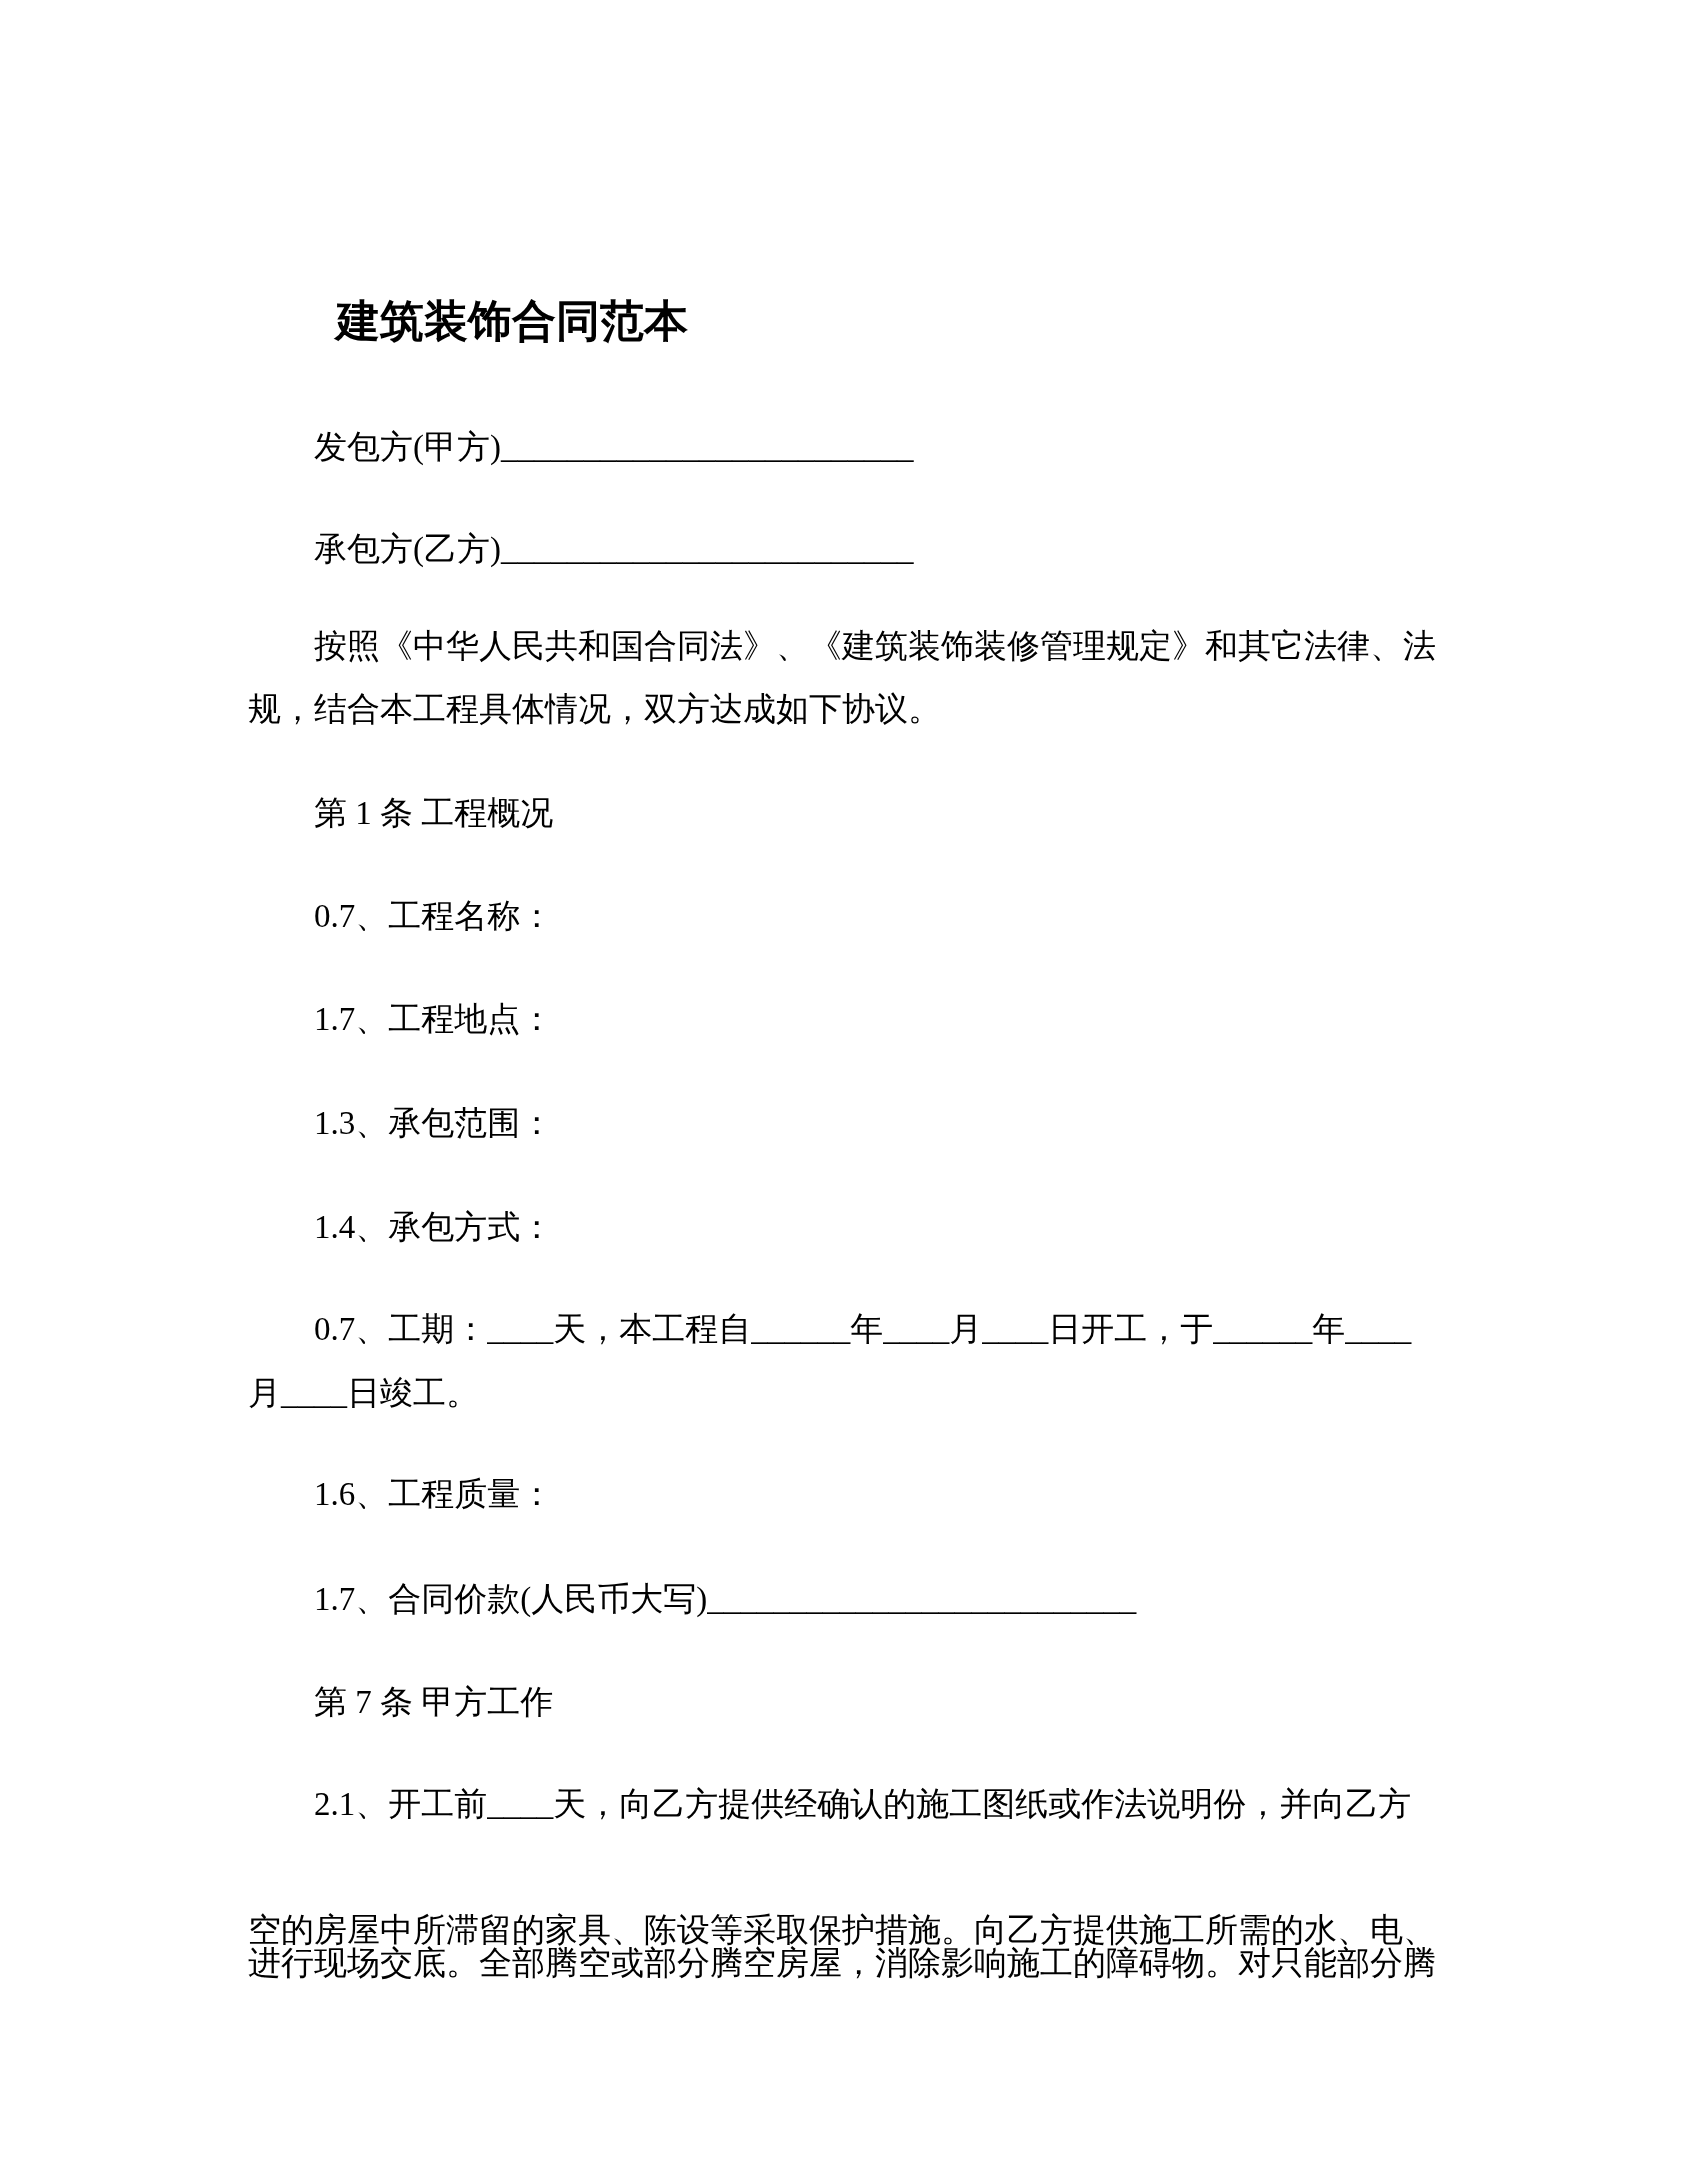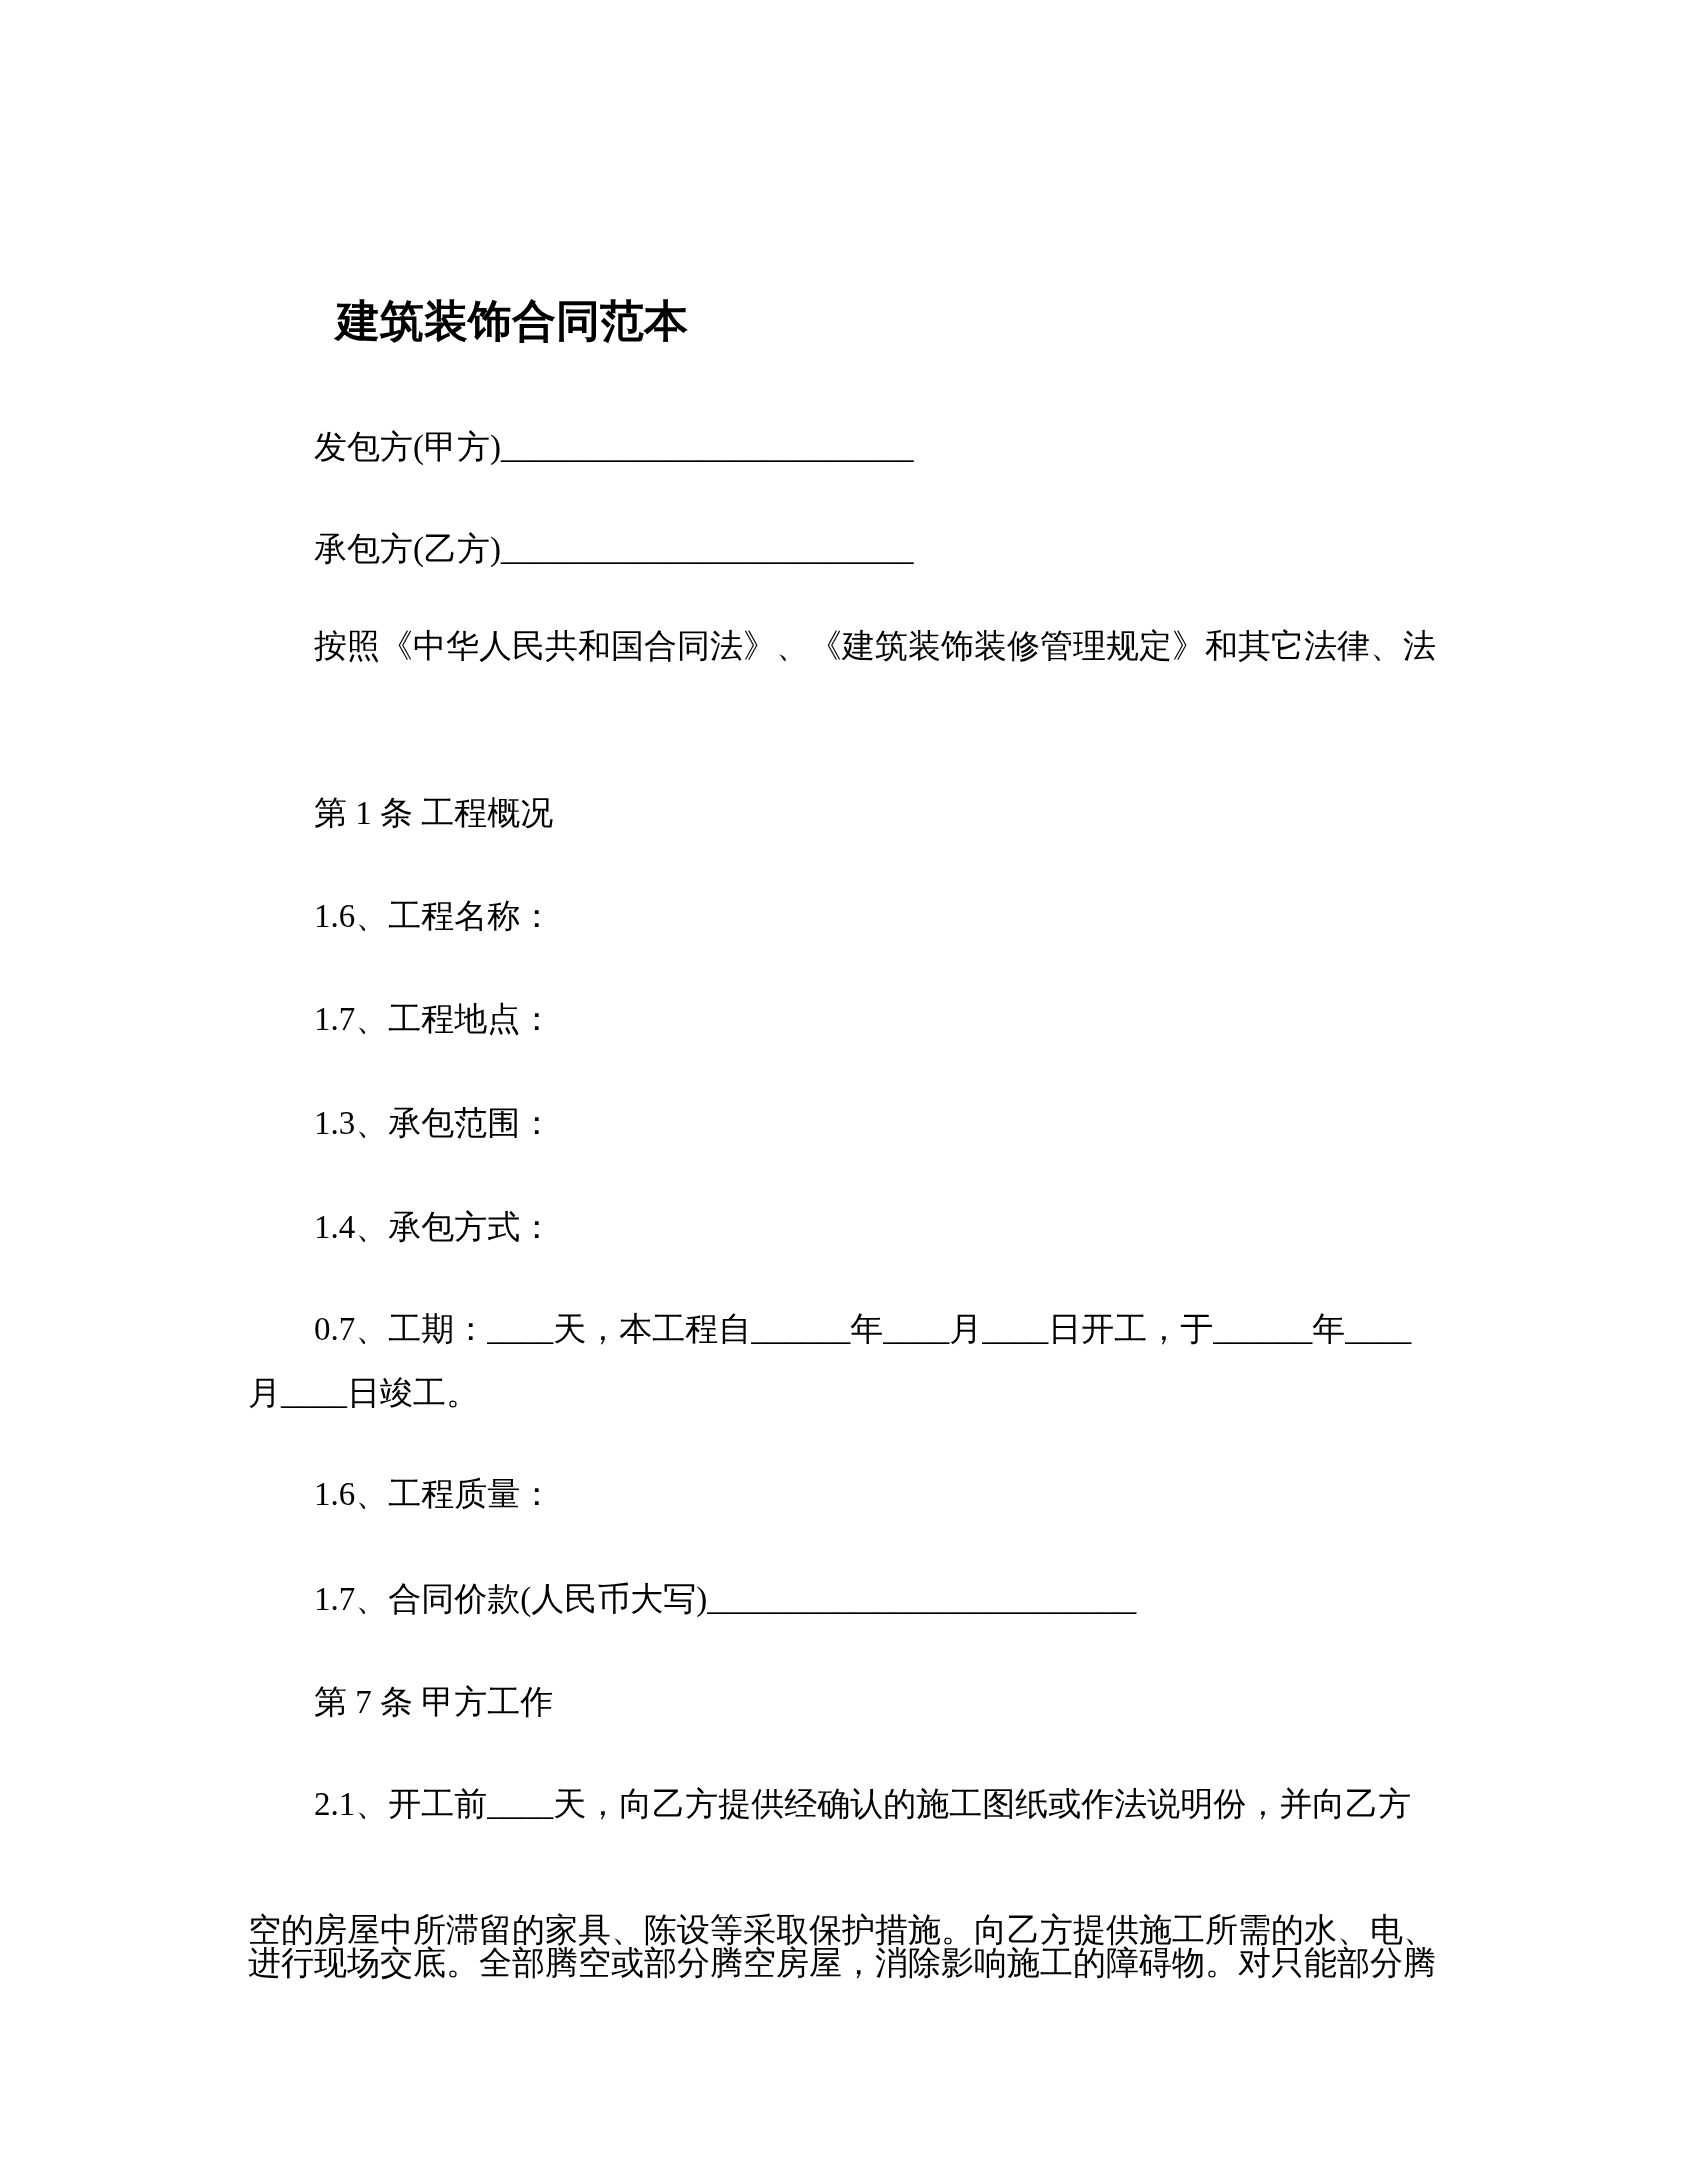--- a/index.html
+++ b/index.html
@@ -47,24 +47,25 @@
 
 <div class="page">
 
   <div class="doc-title">建筑装饰合同范本</div>
 
   <div class="line indent" style="top:424px">发包方(甲方)_________________________</div>
 
   <div class="line indent" style="top:526px">承包方(乙方)_________________________</div>
 
   <div class="line indent" style="top:623px">按照《中华人民共和国合同法》、《建筑装饰装修管理规定》和其它法律、法</div>
+  <div class="line" style="top:686px">规，结合本工程具体情况，双方达成如下协议。</div>
 
   <div class="line indent" style="top:790px">第 1 条 工程概况</div>
 
-  <div class="line indent" style="top:893px">1.6、工程名称：</div>
+  <div class="line indent" style="top:893px">0.7、工程名称：</div>
 
   <div class="line indent" style="top:996px">1.7、工程地点：</div>
 
   <div class="line indent" style="top:1100px">1.3、承包范围：</div>
 
   <div class="line indent" style="top:1204px">1.4、承包方式：</div>
 
   <div class="line indent" style="top:1306px">0.7、工期：____天，本工程自______年____月____日开工，于______年____</div>
   <div class="line" style="top:1370px">月____日竣工。</div>
 

